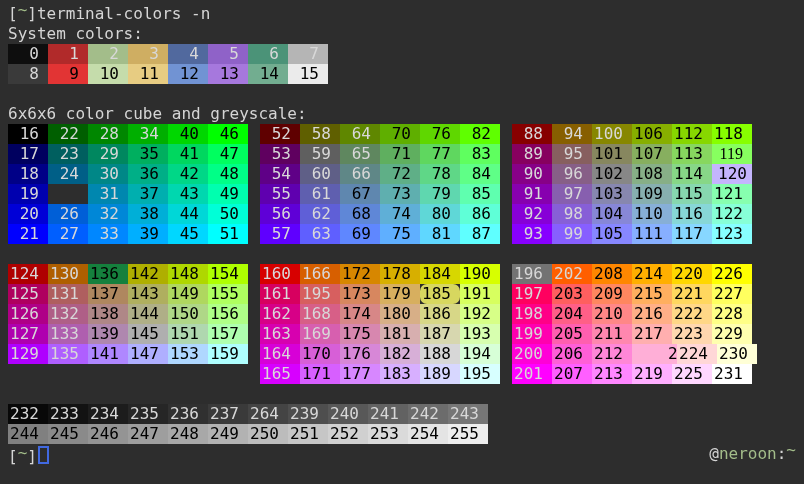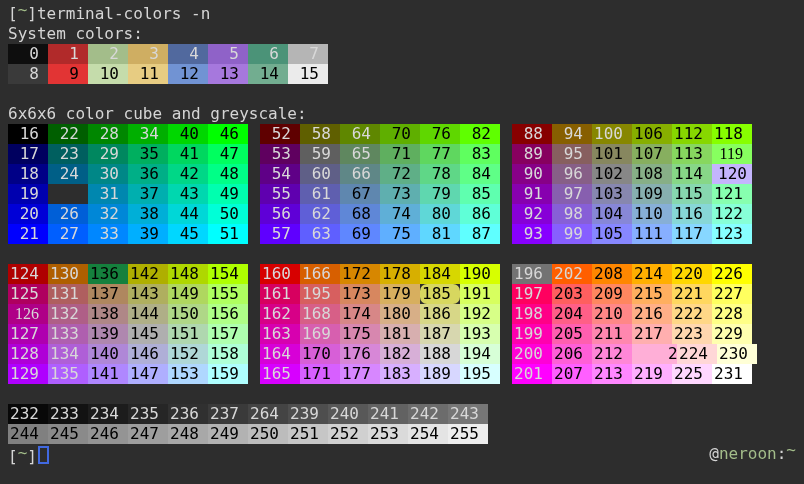--- a/index.html
+++ b/index.html
@@ -240,42 +240,34 @@
         </div>
         <div class="row">
           <span class="cell" style="background: rgb(175, 0, 95); color: rgb(216, 216, 216);">125</span>
           <span class="cell" style="background: rgb(175, 95, 95); color: rgb(216, 216, 216);">131</span>
           <span class="cell" style="background: rgb(175, 135, 95); color: rgb(1, 1, 1);">137</span>
           <span class="cell" style="background: rgb(175, 175, 95); color: rgb(1, 1, 1);">143</span>
           <span class="cell" style="background: rgb(175, 215, 95); color: rgb(1, 1, 1);">149</span>
           <span class="cell" style="background: rgb(175, 255, 95); color: rgb(1, 1, 1);">155</span>
         </div>
         <div class="row">
-          <span class="cell" style="background: rgb(175, 0, 135); color: rgb(216, 216, 216); font-family: Liberation Serif, serif;">126</span>
+          <span class="cell" style="background: rgb(175, 0, 135); color: rgb(216, 216, 216);">126</span>
           <span class="cell" style="background: rgb(175, 95, 135); color: rgb(216, 216, 216);">132</span>
           <span class="cell" style="background: rgb(175, 135, 135); color: rgb(1, 1, 1);">138</span>
           <span class="cell" style="background: rgb(175, 175, 135); color: rgb(1, 1, 1);">144</span>
           <span class="cell" style="background: rgb(175, 215, 135); color: rgb(1, 1, 1);">150</span>
           <span class="cell" style="background: rgb(175, 255, 135); color: rgb(1, 1, 1);">156</span>
         </div>
         <div class="row">
           <span class="cell" style="background: rgb(175, 0, 175); color: rgb(216, 216, 216);">127</span>
           <span class="cell" style="background: rgb(175, 95, 175); color: rgb(216, 216, 216);">133</span>
           <span class="cell" style="background: rgb(175, 135, 175); color: rgb(1, 1, 1);">139</span>
           <span class="cell" style="background: rgb(175, 175, 175); color: rgb(1, 1, 1);">145</span>
           <span class="cell" style="background: rgb(175, 215, 175); color: rgb(1, 1, 1);">151</span>
           <span class="cell" style="background: rgb(175, 255, 175); color: rgb(1, 1, 1);">157</span>
-        </div>
-        <div class="row">
-          <span class="cell" style="background: rgb(175, 0, 215); color: rgb(216, 216, 216);">128</span>
-          <span class="cell" style="background: rgb(175, 95, 215); color: rgb(216, 216, 216);">134</span>
-          <span class="cell" style="background: rgb(175, 135, 215); color: rgb(1, 1, 1);">140</span>
-          <span class="cell" style="background: rgb(175, 175, 215); color: rgb(1, 1, 1);">146</span>
-          <span class="cell" style="background: rgb(175, 215, 215); color: rgb(1, 1, 1);">152</span>
-          <span class="cell" style="background: rgb(175, 255, 215); color: rgb(1, 1, 1);">158</span>
         </div>
         <div class="row">
           <span class="cell" style="background: rgb(175, 0, 255); color: rgb(216, 216, 216);">129</span>
           <span class="cell" style="background: rgb(175, 95, 255); color: rgb(216, 216, 216);">135</span>
           <span class="cell" style="background: rgb(175, 135, 255); color: rgb(1, 1, 1);">141</span>
           <span class="cell" style="background: rgb(175, 175, 255); color: rgb(1, 1, 1);">147</span>
           <span class="cell" style="background: rgb(175, 215, 255); color: rgb(1, 1, 1);">153</span>
           <span class="cell" style="background: rgb(175, 255, 255); color: rgb(1, 1, 1);">159</span>
         </div>
       </div>

